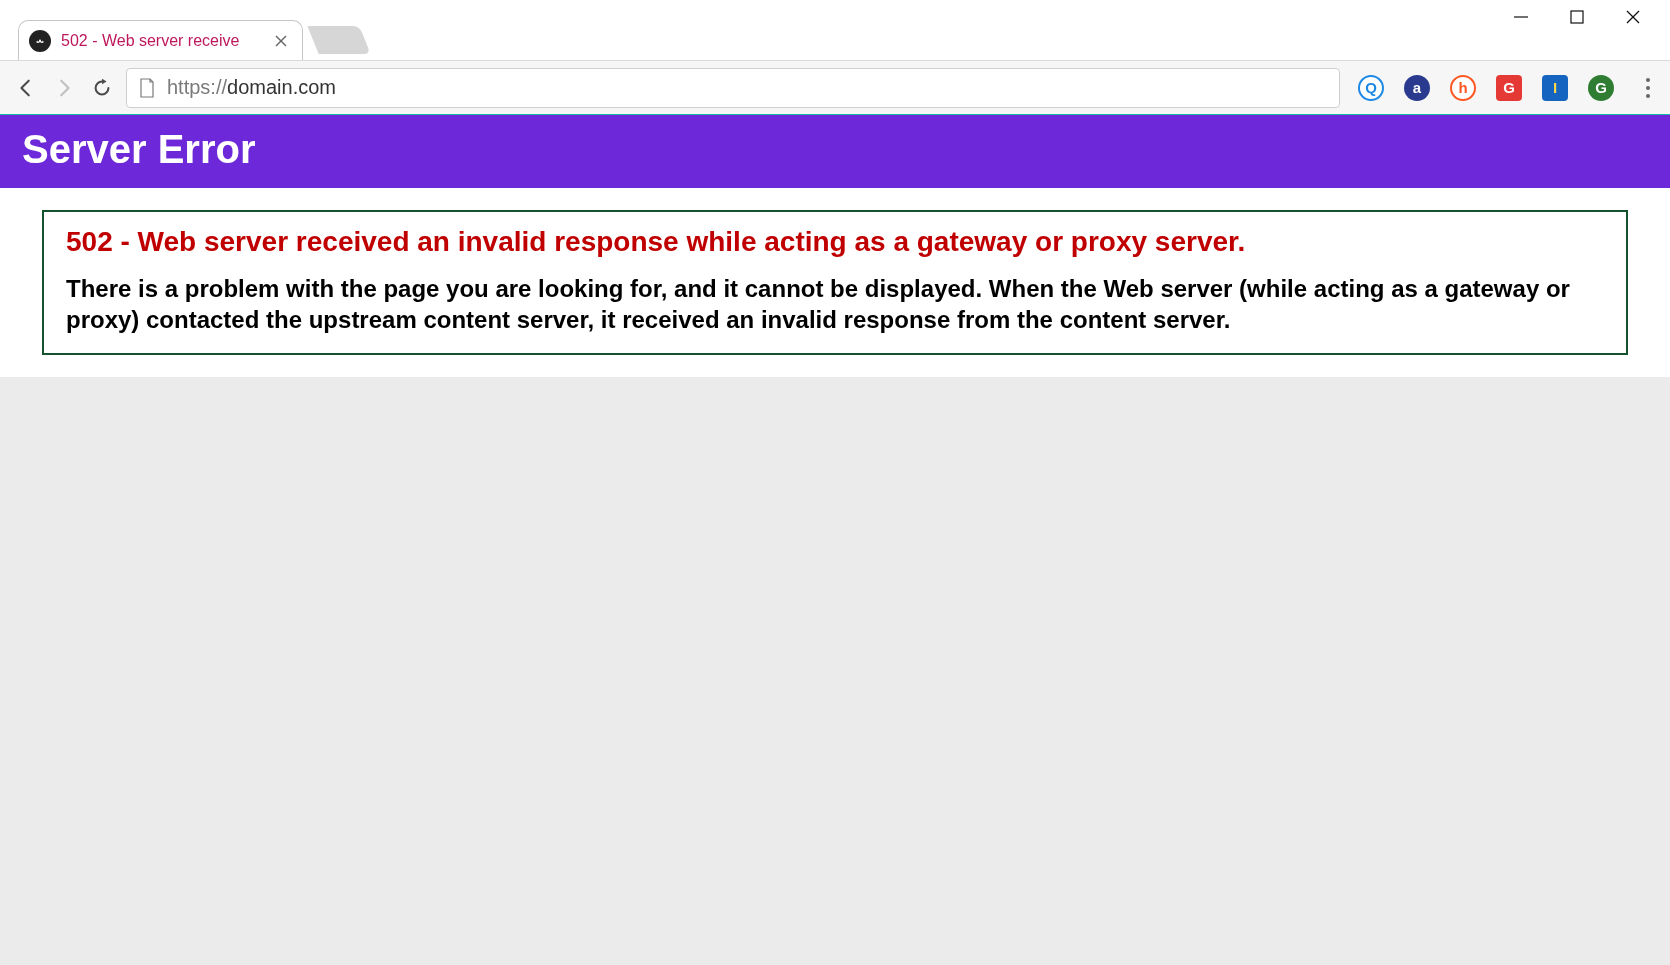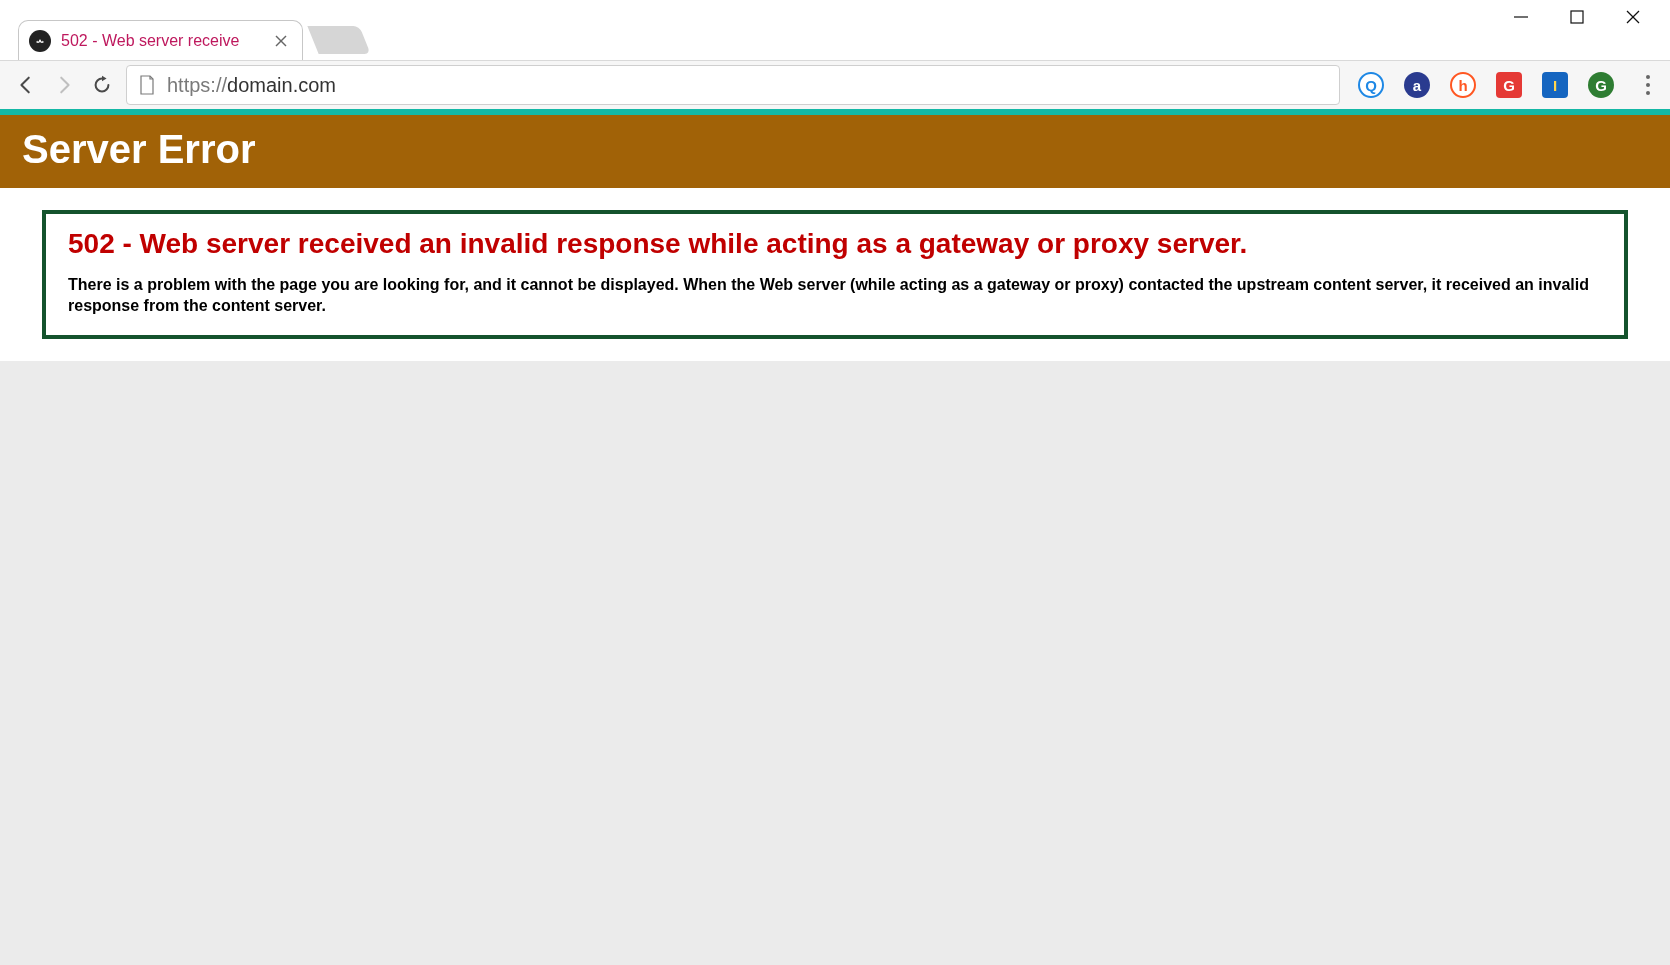--- a/index.html
+++ b/index.html
@@ -101,21 +101,21 @@
       margin-left: 10px;
       margin-bottom: 6px;
       cursor: pointer;
     }
 
     
     .toolbar {
       height: 55px;
       background: #f6f6f6;
       border-top: 1px solid #d9d9d9;
-      border-bottom: 6px solid #14b8a6;
+      border-bottom: 1px solid #14b8a6;
       display: flex;
       align-items: center;
       padding: 0 12px;
       gap: 10px;
     }
     .nav-btn {
       width: 28px;
       height: 28px;
       display: flex;
       align-items: center;
@@ -176,50 +176,50 @@
     .menu-dots span {
       width: 4px; height: 4px; background: #666; border-radius: 50%;
     }
 
     
     .page {
       background: #ebebeb;
       min-height: calc(965px - 115px);
     }
     .server-error-banner {
-      background: #a16207;
+      background: #6d28d9;
       color: #ffffff;
       font-family: "Segoe UI", Arial, sans-serif;
       font-size: 40px;
       font-weight: bold;
       padding: 12px 22px 16px 22px;
     }
     .error-card-wrap {
       background: #ffffff;
       margin: 0;
       padding: 22px 0 22px 0;
     }
     .error-card {
       margin: 0 42px;
-      border: 4px solid #14532d;
+      border: 2px solid #14532d;
       padding: 12px 22px 18px 22px;
       background: #ffffff;
     }
     .error-card h2 {
       color: #c00000;
       font-family: Verdana, Geneva, sans-serif;
       font-size: 28px;
       font-weight: bold;
       line-height: 1.25;
       margin-bottom: 14px;
     }
     .error-card h3 {
       color: #000;
       font-family: Verdana, Geneva, sans-serif;
-      font-size: 16px;
+      font-size: 24px;
       font-weight: bold;
       line-height: 1.3;
     }
   </style>
 </head>
 <body>
 
 <div class="window-controls">
   <span>
     <svg width="16" height="16">

